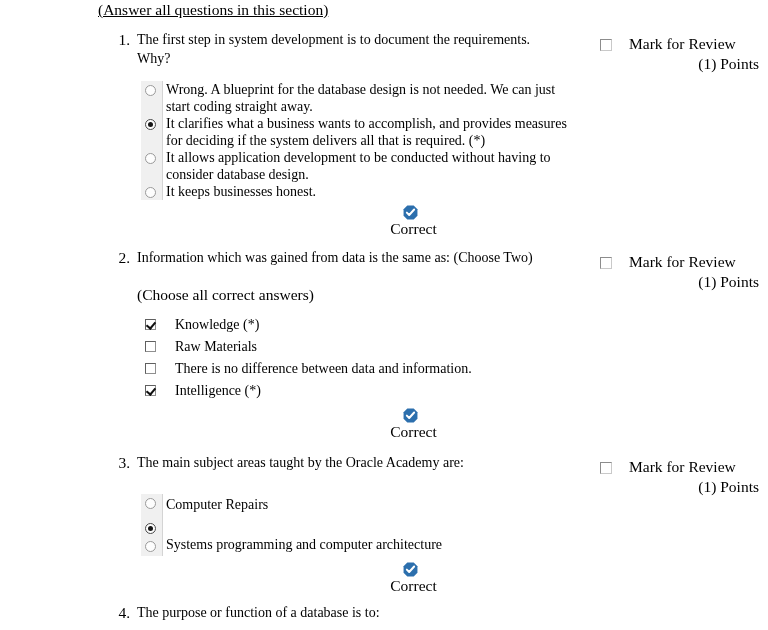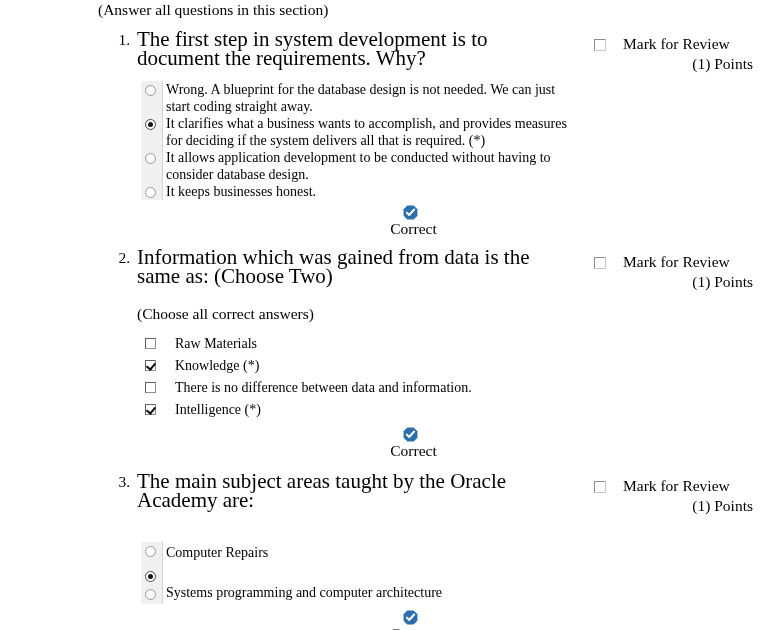--- a/index.html
+++ b/index.html
@@ -24,20 +24,21 @@
     padding-top: 0px;
     box-sizing: border-box;
   }
 
   
   .section-note {
     margin: 0;
     padding-left: 98px;
     line-height: 19px;
     font-size: 15.5px;
+    text-decoration: underline;
   }
 
   
   .question {
     position: relative;
     padding-left: 108px;
     padding-right: 98px;
     margin-top: 11px;
   }
 
@@ -55,35 +56,35 @@
   }
 
   .q-body {
     flex: 1 1 auto;
     padding-left: 7px;
     min-width: 0;
   }
 
   .q-text {
     line-height: 19px;
-    font-size: 21px;
+    font-size: 14px;
     max-width: 412px;
   }
 
   .q-subnote {
     line-height: 19px;
     font-size: 15.5px;
     margin-top: 18px;
   }
 
   
   .mark-col {
     position: absolute;
     top: 0px;
-    right: 14px;
+    right: 8px;
     width: 160px;
     display: flex;
     align-items: flex-start;
   }
 
   .mark-checkbox {
     width: 12px;
     height: 12px;
     flex: 0 0 12px;
     margin-top: 5px;
@@ -274,29 +275,29 @@
   <div class="question" style="margin-top:11px;">
     <div class="q-row">
       <div class="q-number">2.</div>
       <div class="q-body">
         <div class="q-text">Information which was gained from data is the same as: (Choose Two)</div>
         <div class="q-subnote">(Choose all correct answers)</div>
 
         <div class="answers checks" style="margin-top:10px;">
           <div class="answer">
             <div class="answer-ctrl">
+                <div class="checkbox checked"></div>
+              </div>
+            <div class="answer-label">Knowledge (*)</div>
+          </div>
+          <div class="answer">
+            <div class="answer-ctrl">
                 <div class="checkbox"></div>
               </div>
             <div class="answer-label">Raw Materials</div>
-          </div>
-          <div class="answer">
-            <div class="answer-ctrl">
-                <div class="checkbox checked"></div>
-              </div>
-            <div class="answer-label">Knowledge (*)</div>
           </div>
           <div class="answer">
             <div class="answer-ctrl">
                 <div class="checkbox"></div>
               </div>
             <div class="answer-label">There is no difference between data and information.</div>
           </div>
           <div class="answer">
             <div class="answer-ctrl">
                 <div class="checkbox checked"></div>
@@ -325,21 +326,21 @@
       </div>
     </div>
   </div>
 
   <div class="question" style="margin-top:13px;">
     <div class="q-row">
       <div class="q-number">3.</div>
       <div class="q-body">
         <div class="q-text">The main subject areas taught by the Oracle Academy are:</div>
 
-        <div class="answers radio-set" style="margin-top:32px;">
+        <div class="answers radio-set" style="margin-top:22px;">
           <div class="answer">
             <div class="answer-ctrl">
                 <div class="radio"></div>
               </div>
             <div class="answer-label" style="line-height:22px;">Computer Repairs</div>
           </div>
           <div class="answer">
             <div class="answer-ctrl" style="padding-top:7px;">
                 <div class="radio checked"></div>
               </div>

